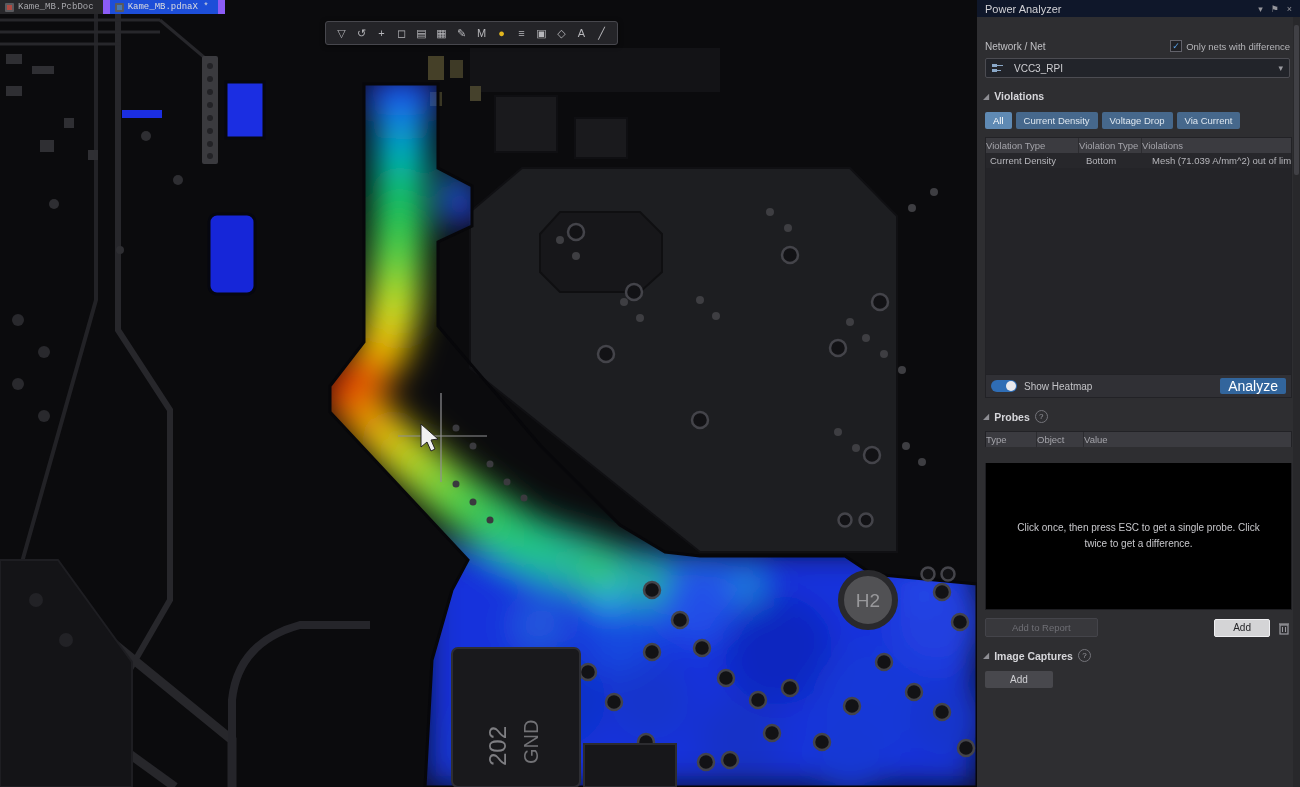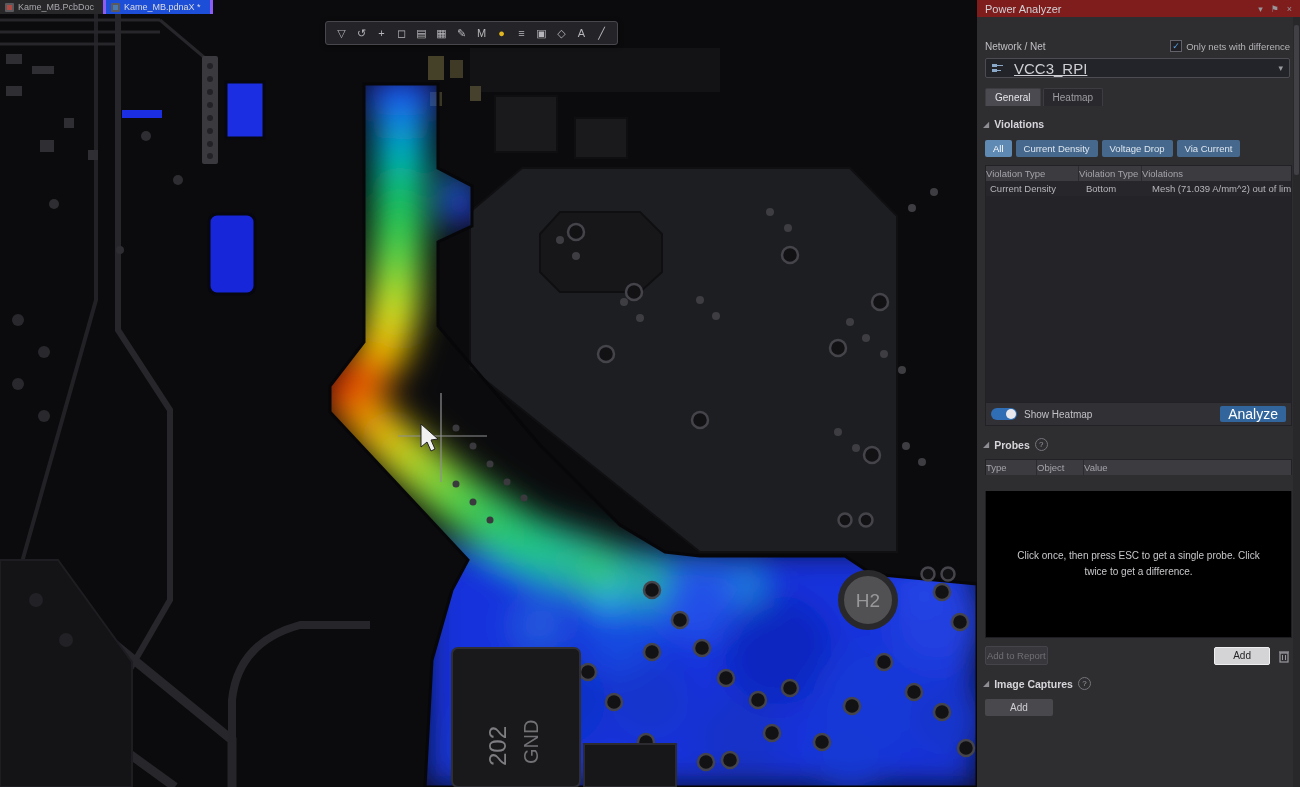--- a/index.html
+++ b/index.html
@@ -3,46 +3,46 @@
 <meta charset="utf-8">
 <style>
   html,body{margin:0;padding:0;background:#111;}
   .app{position:relative;width:1300px;height:787px;overflow:hidden;background:#0b0b0d;
        font-family:"Liberation Sans",sans-serif;user-select:none;}
   
   .canvas{position:absolute;left:0;top:0;width:977px;height:787px;}
   .canvas svg{position:absolute;left:0;top:0;}
   .doc-tabs{position:absolute;top:0;left:0;height:14px;display:flex;z-index:5;font-size:9px;}
   .doc-tab{display:flex;align-items:center;gap:4px;padding:0 9px 0 5px;background:#27272a;
-           color:#a8a8ac;border-right:3px solid #8b5cf6;white-space:nowrap;}
+           color:#a8a8ac;border-right:7px solid #8b5cf6;white-space:nowrap;font-family:Liberation Mono, monospace;}
   .doc-tab.active{background:#1d4ed8;color:#dcdcde;}
   .tab-ic{width:9px;height:9px;border-radius:1px;background:#5a5a5e;position:relative;}
   .tab-ic i{position:absolute;left:2px;top:2px;width:5px;height:5px;}
   .tab-ic.t1 i{background:#b04a42;}
   .tab-ic.t2 i{background:#4a7ab0;}
   .float-toolbar{position:absolute;top:21px;left:325px;height:22px;display:flex;align-items:center;
       gap:5px;padding:0 8px;background:rgba(38,38,42,.95);border:1px solid #47474d;border-radius:3px;
       z-index:5;box-shadow:0 1px 5px rgba(0,0,0,.55);}
   .tb-ic{width:15px;text-align:center;font-size:11px;color:#b6b6ba;line-height:20px;}
   .tb-ic.bulb{color:#e2b61e;}
   
   .panel{position:absolute;top:0;right:0;width:323px;height:787px;background:#2e2e31;
          color:#c4c4c8;font-size:10px;z-index:6;}
-  .p-title{height:17px;display:flex;align-items:center;padding:0 8px;background:#7f1d1d;
+  .p-title{height:17px;display:flex;align-items:center;padding:0 8px;background:#0f172a;
            color:#d2d2d6;font-size:11px;}
   .p-title .spacer{flex:1}
   .p-title .t-ic{margin-left:8px;color:#96969c;font-size:9px;}
   .net-row{display:flex;align-items:center;justify-content:space-between;margin-top:23px;
            padding:0 10px 0 8px;color:#c0c0c4;}
   .chk{display:flex;align-items:center;gap:4px;font-size:9.5px;color:#b4b4b8;}
   .chk-box{width:10px;height:10px;border:1px solid #62626a;background:#202024;color:#57a0e8;
            font-size:9px;line-height:10px;text-align:center;}
   .dropdown{margin:6px 10px 0 8px;height:18px;background:#22242a;border:1px solid #4c4c52;
             border-radius:2px;display:flex;align-items:center;padding:0 6px;gap:6px;}
-  .dropdown .val{flex:1;color:#cfcfd3;font-size:15px;text-decoration:underline;}
+  .dropdown .val{flex:1;color:#cfcfd3;font-size:10px;}
   .dd-chev{color:#9a9aa0;font-size:9px;}
   .p-tabs{display:flex;gap:2px;margin:10px 0 0 8px;}
   .p-tab{height:17px;display:flex;align-items:center;padding:0 9px;font-size:10px;background:#29292d;
          color:#9d9da2;border:1px solid #3c3c41;border-bottom:none;border-radius:2px 2px 0 0;}
   .p-tab.active{background:#4a4a50;color:#e6e6ea;}
   .sec-h{display:flex;align-items:center;gap:5px;margin:12px 0 0 6px;color:#d6d6da;
          font-size:10.5px;font-weight:bold;}
   .sec-h .tri{color:#8e8e94;font-size:8px;font-weight:normal;}
   .help{width:11px;height:11px;border:1px solid #74747a;border-radius:50%;color:#9a9aa0;
         font-size:8px;line-height:11px;text-align:center;font-weight:normal;}
@@ -62,21 +62,21 @@
             border:1px solid #222226;padding:0 5px;}
   .tgl{width:26px;height:12px;border-radius:6px;background:#2f6db5;position:relative;margin-right:7px;}
   .tgl::after{content:"";position:absolute;right:1px;top:1px;width:10px;height:10px;border-radius:50%;background:#e8e8ec;}
   .v-footer .lbl{flex:1;color:#c2c2c6;}
   .analyze{height:16px;padding:0 8px;background:#32659c;color:#fff;border-radius:2px;
            display:flex;align-items:center;font-size:14px;}
   .pt-body{margin:0 8px;height:146px;background:#000000;border:1px solid #1e1e22;border-top:none;
            display:flex;align-items:center;justify-content:center;text-align:center;
            padding:0 26px;color:#c8c8cc;font-size:10px;line-height:1.6;}
   .pr-btns{display:flex;align-items:center;margin:8px 10px 0 8px;}
-  .addrep{height:17px;padding:0 1px;background:#38383c;color:#6f6f75;border:1px solid #44444a;
+  .addrep{height:17px;padding:0 26px;background:#38383c;color:#6f6f75;border:1px solid #44444a;
           border-radius:2px;display:flex;align-items:center;font-size:9.5px;}
   .sp{flex:1}
   .addbtn{height:16px;padding:0 18px;background:#d4d4d6;color:#252528;border:1px solid #efeff2;
           border-radius:2px;display:flex;align-items:center;font-size:10px;}
   .trash{margin-left:8px;display:flex;align-items:center;}
   .cap-add{margin:9px 0 0 8px;height:17px;width:68px;background:#48484d;color:#cfcfd3;
            border-radius:2px;display:flex;align-items:center;justify-content:center;font-size:10px;}
   .p-scroll{position:absolute;right:0;top:17px;bottom:0;width:7px;background:#28282b;}
   .p-thumb{position:absolute;top:8px;left:1px;width:5px;height:150px;background:#404045;border-radius:2px;}
 </style>
@@ -344,28 +344,20 @@
     <div class="dropdown">
       <svg width="16" height="10" viewBox="0 0 16 10">
         <rect x="0" y="1" width="5" height="3" fill="#8aa8c8"></rect>
         <rect x="0" y="6" width="5" height="3" fill="#8aa8c8"></rect>
         <path d="M5 2.5 H11 M5 7.5 H9" stroke="#8aa8c8" stroke-width="1.2" fill="none"></path>
       </svg>
       <span class="val">VCC3_RPI</span>
       <span class="dd-chev">▾</span>
     </div>
 
-    <div class="p-tabs">
-      <div class="p-tab active">
-        <span>General</span>
-      </div>
-      <div class="p-tab">
-        <span>Heatmap</span>
-      </div>
-    </div>
 
     <div class="sec-h">
       <span class="tri">◢</span>
       <span>Violations</span>
     </div>
 
     <div class="filters">
       <span class="fbtn active">All</span>
       <span class="fbtn">Current Density</span>
       <span class="fbtn">Voltage Drop</span>

